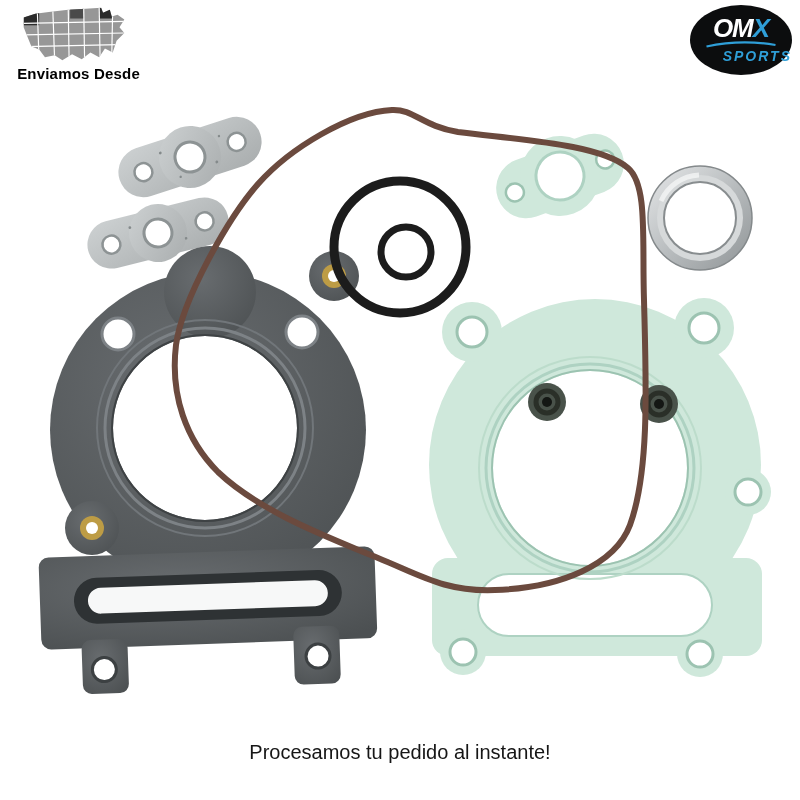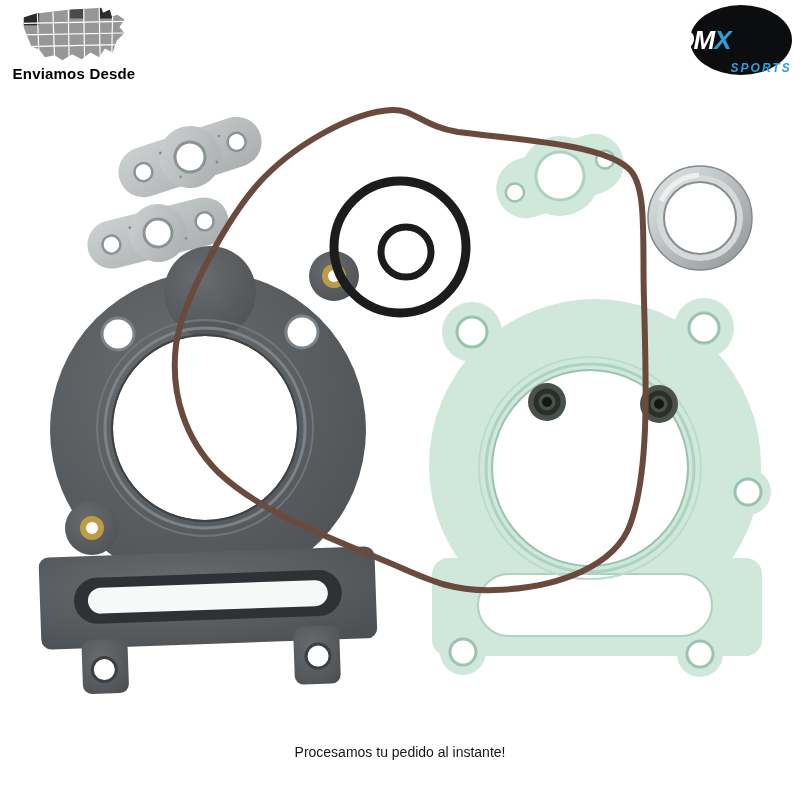--- a/index.html
+++ b/index.html
@@ -4,38 +4,38 @@
 <style>
   html,body{margin:0;padding:0;}
   body{
     width:800px;height:800px;position:relative;background:#ffffff;
     font-family:"Liberation Sans", sans-serif;overflow:hidden;
   }
   
   .header{position:absolute;left:0;top:0;width:800px;height:100px;}
   .map-wrap{position:absolute;left:8px;top:4px;width:132px;height:86px;text-align:center;}
   .map-wrap svg{display:block;margin:0 auto;}
-  .ships-from{font-weight:800;font-size:15px;color:#000;letter-spacing:.2px;margin-top:1px;}
+  .ships-from{font-weight:800;font-size:15px;color:#000;letter-spacing:.2px;margin-top:1px;text-align:right;}
   .states-line{
     position:absolute;left:142px;top:12px;width:548px;text-align:center;
     font-size:10px;letter-spacing:-.2px;color:#111;white-space:nowrap;overflow:visible;
   }
   .logo{
     position:absolute;right:8px;top:5px;width:102px;height:70px;background:#0c0d0e;
-    border-radius:50%;display:flex;flex-direction:row;align-items:center;justify-content:center;
+    border-radius:50%;display:flex;flex-direction:column;align-items:center;justify-content:center;
   }
   .logo-brand{font-style:italic;font-weight:800;font-size:26px;line-height:22px;color:#fff;letter-spacing:-1px;}
   .logo-brand .x{color:#2f9fd8;}
   .logo-swoosh{display:block;height:9px;width:84px;}
-  .logo-sub{color:#2f9fd8;font-size:12px;font-weight:700;font-style:italic;letter-spacing:2px;align-self:flex-end;margin-right:16px;}
+  .logo-sub{color:#2f9fd8;font-size:14px;font-weight:700;font-style:italic;letter-spacing:2px;align-self:flex-end;}
   
   .photo{position:absolute;left:0;top:0;width:800px;height:800px;}
   
   .footer{position:absolute;left:0;right:0;top:742px;text-align:center;color:#161616;}
-  .footer p{margin:0 0 3px 0;font-size:14px;line-height:21px;}
+  .footer p{margin:0 0 3px 0;font-size:20px;line-height:21px;}
 </style>
 </head>
 <body>
 
 <svg class="photo" viewBox="0 0 800 800" width="800" height="800">
   <defs>
     <radialGradient id="gunG" cx="40%" cy="35%" r="80%">
       <stop offset="0" stop-color="#686c6f"></stop>
         <stop offset="1" stop-color="#4c5052"></stop>
     </radialGradient>

